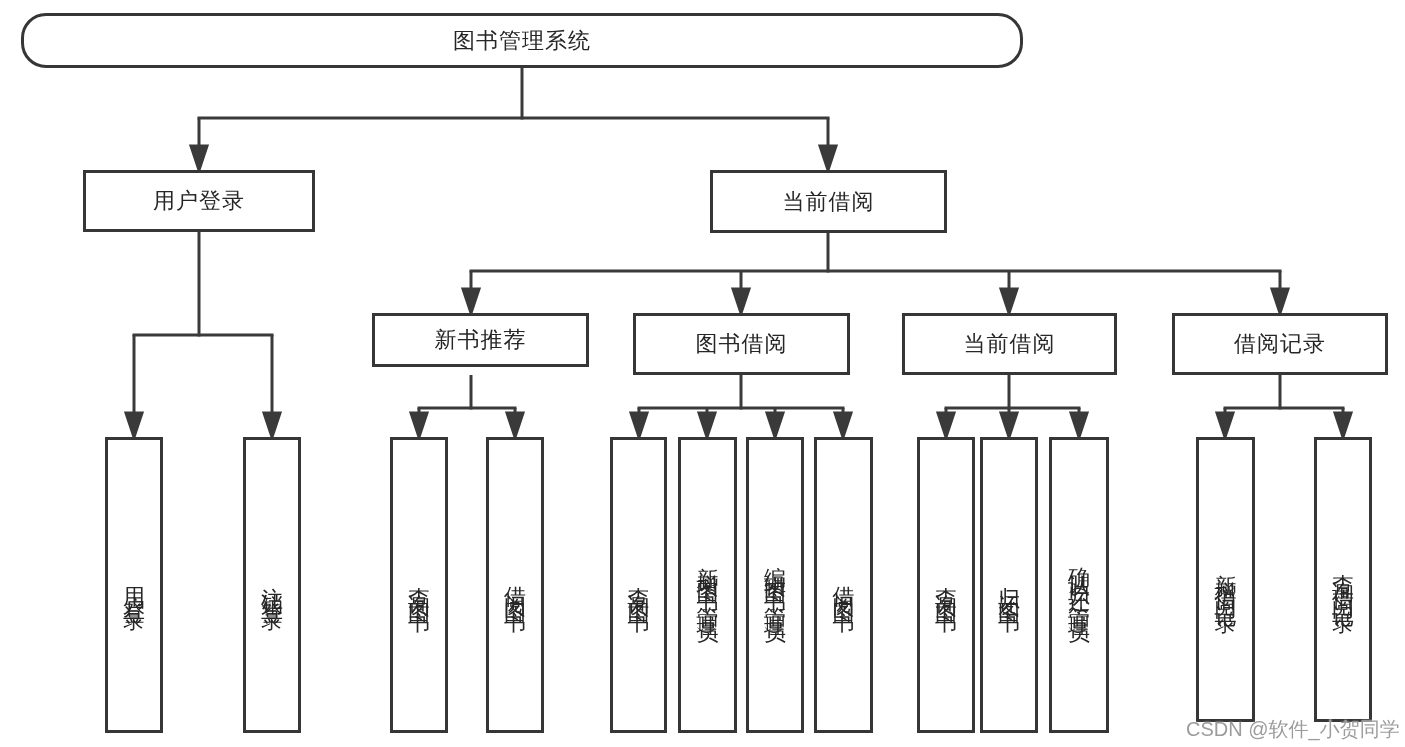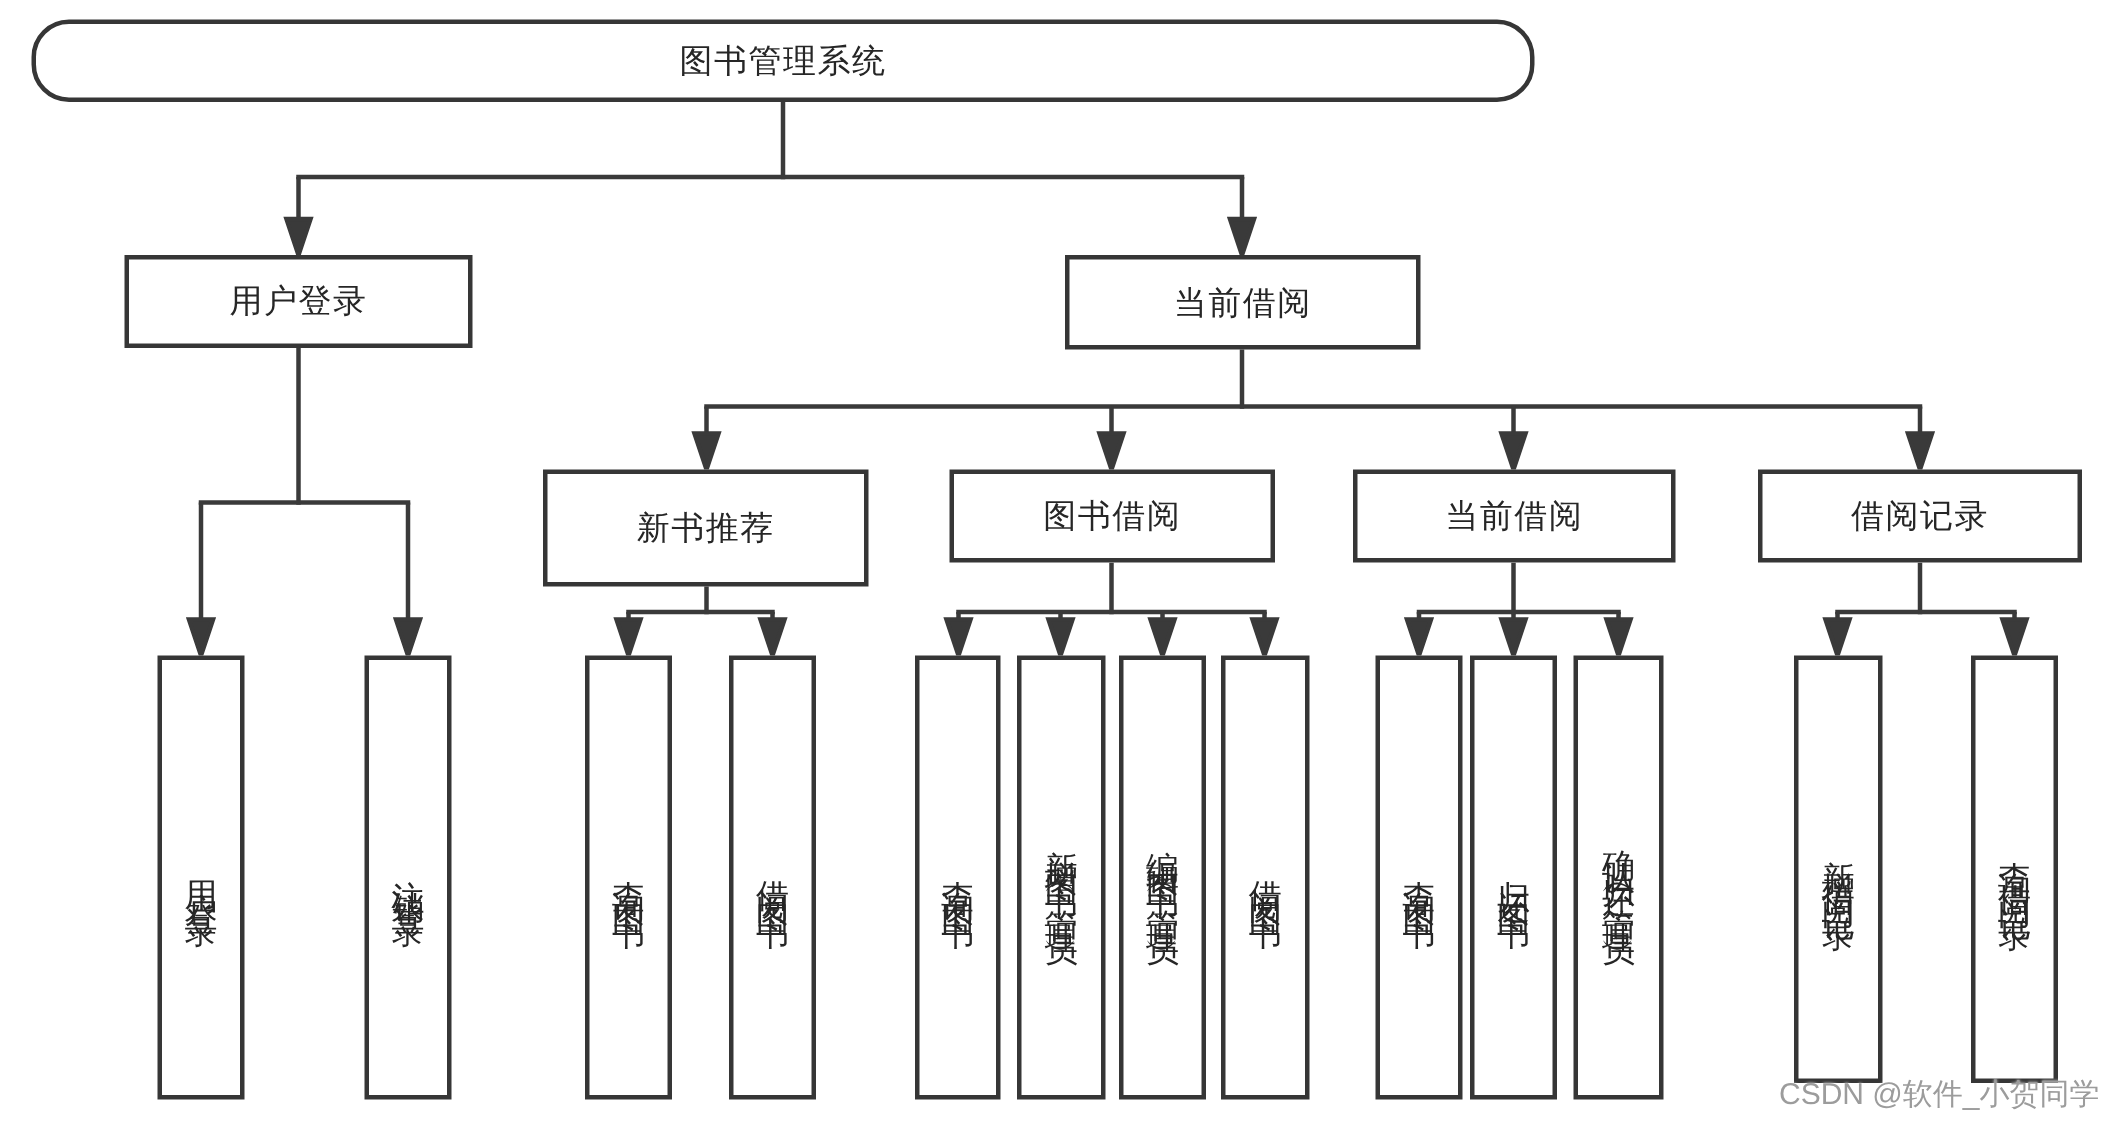--- a/index.html
+++ b/index.html
@@ -134,21 +134,21 @@
     <span>图书管理系统</span>
   </div>
 
   <div class="hnode" style="left:83px; top:170px; width:232px; height:62px;">
     <span>用户登录</span>
   </div>
   <div class="hnode" style="left:710px; top:170px; width:237px; height:63px;">
     <span>当前借阅</span>
   </div>
 
-  <div class="hnode" style="left:362px; top:313px; width:217px; height:78px;">
+  <div class="hnode" style="left:372px; top:313px; width:217px; height:54px;">
     <span>新书推荐</span>
   </div>
   <div class="hnode" style="left:633px; top:313px; width:217px; height:62px;">
     <span>图书借阅</span>
   </div>
   <div class="hnode" style="left:902px; top:313px; width:215px; height:62px;">
     <span>当前借阅</span>
   </div>
   <div class="hnode" style="left:1172px; top:313px; width:216px; height:62px;">
     <span>借阅记录</span>

